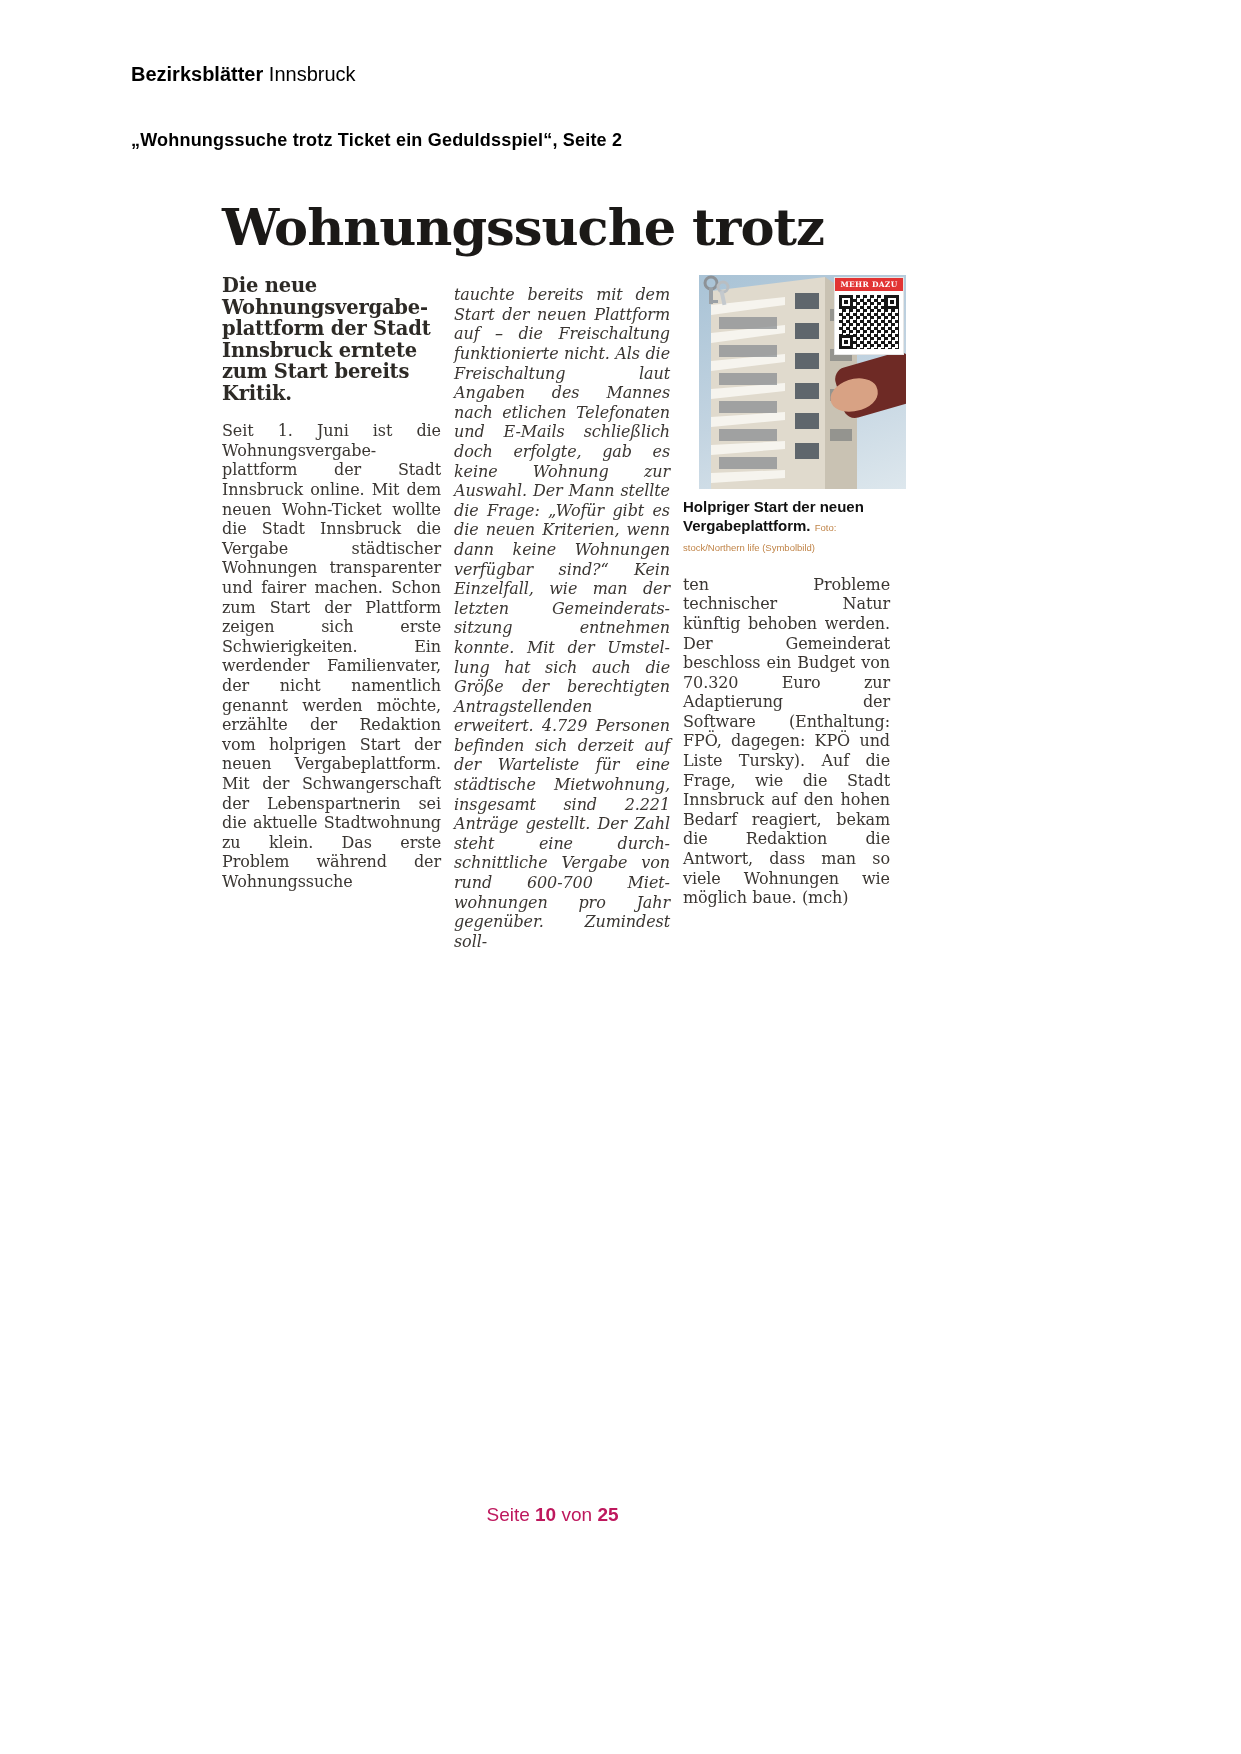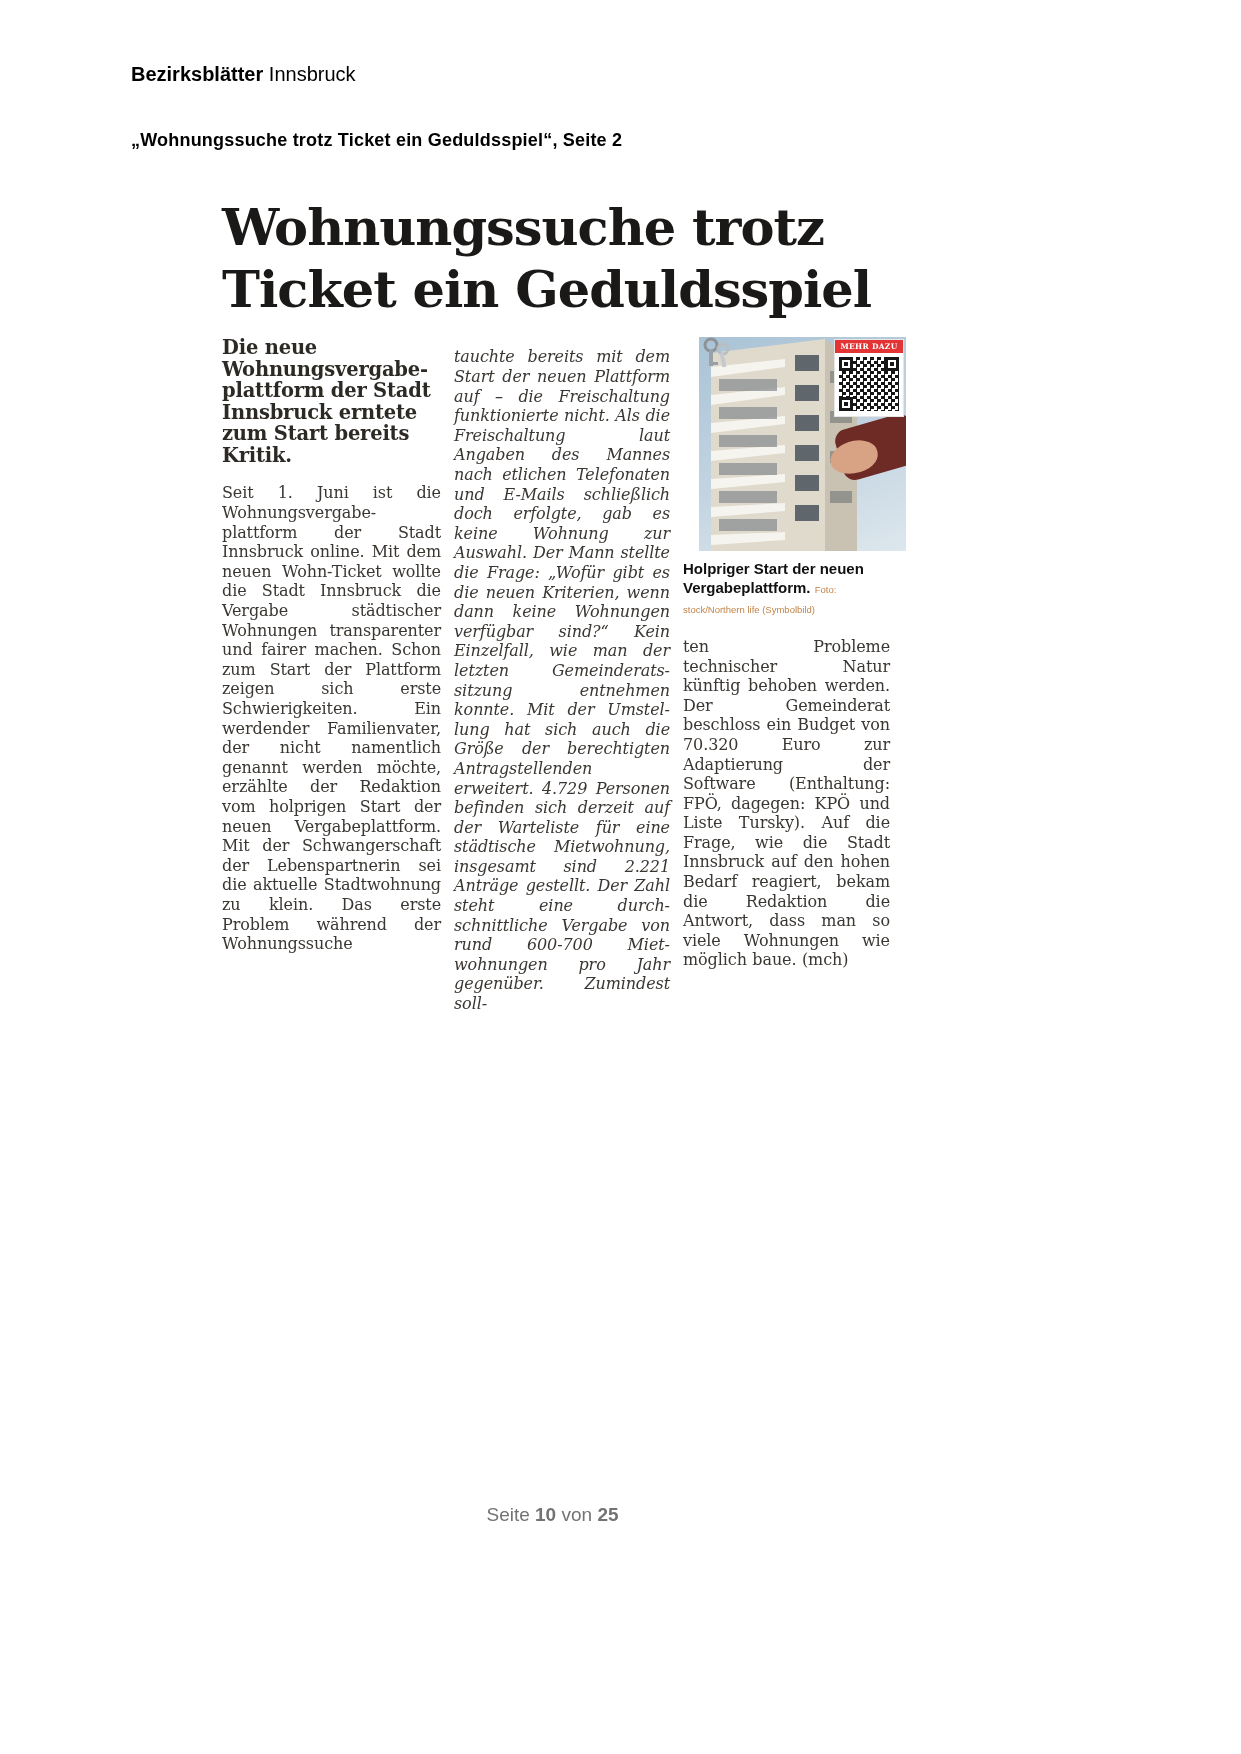--- a/index.html
+++ b/index.html
@@ -64,36 +64,35 @@
 
   
   .caption { margin-top:9px; font-family:"Liberation Sans", sans-serif;
     font-size:15px; line-height:18.5px; font-weight:bold; color:#111;
     text-align:left; }
   .caption .credit { font-weight:normal; font-size:9.5px; color:#c08448; letter-spacing:0; }
   .col3 .body-text { margin-top:17px; }
 
   
   .footer { position:absolute; left:0; top:1504px; width:1105px; text-align:center;
-    font-size:19px; color:#737373; }
+    font-size:19px; color:#be185d; }
   .footer .bold { font-weight:bold; }
 </style>
 </head>
 <body>
 
 <div class="brand">
   <span class="bold">Bezirksblätter</span>
   <span>Innsbruck</span>
 </div>
 <div class="clip-title">„Wohnungssuche trotz Ticket ein Geduldsspiel“, Seite 2</div>
 
 <div class="clip">
   <div class="headline">
     <div>Wohnungssuche trotz</div>
-    <div>Ticket ein Geduldsspiel</div>
   </div>
 
   <div class="columns">
     <div class="col col1">
       <p class="lead">Die neue Wohnungs­vergabe­plattform der Stadt Innsbruck erntete zum Start bereits Kritik.</p>
       <p class="body-text">Seit 1. Juni ist die Wohnungs­verga­be­plattform der Stadt Innsbruck online. Mit dem neuen Wohn-Ticket wollte die Stadt Innsbruck die Vergabe städtischer Wohnungen trans­parenter und fairer machen. Schon zum Start der Plattform zeigen sich erste Schwierig­kei­ten. Ein werdender Familien­vater, der nicht namentlich genannt werden möchte, erzählte der Re­daktion vom holprigen Start der neuen Vergabe­plattform. Mit der Schwangerschaft der Lebens­part­nerin sei die aktuelle Stadt­woh­nung zu klein. Das erste Problem während der Wohnungssuche</p>
     </div>
 
     <div class="col col2">
       <p class="body-text">tauchte bereits mit dem Start der neuen Plattform auf – die Frei­schaltung funktionierte nicht. Als die Frei­schaltung laut Angaben des Mannes nach etlichen Tele­fonaten und E-Mails schließlich doch erfolgte, gab es keine Woh­nung zur Auswahl. Der Mann stellte die Frage: „Wofür gibt es die neuen Kriterien, wenn dann kei­ne Wohnungen verfügbar sind?“ Kein Einzelfall, wie man der letz­ten Gemeinde­rats­sitzung ent­nehmen konnte. Mit der Umstel­lung hat sich auch die Größe der berechtigten Antrag­stellenden erweitert. 4.729 Personen befin­den sich derzeit auf der Warteliste für eine städtische Miet­wohnung, insgesamt sind 2.221 Anträge ge­stellt. Der Zahl steht eine durch­schnittliche Vergabe von rund 600-700 Miet­wohnungen pro Jahr gegenüber. Zumindest soll-</p>

